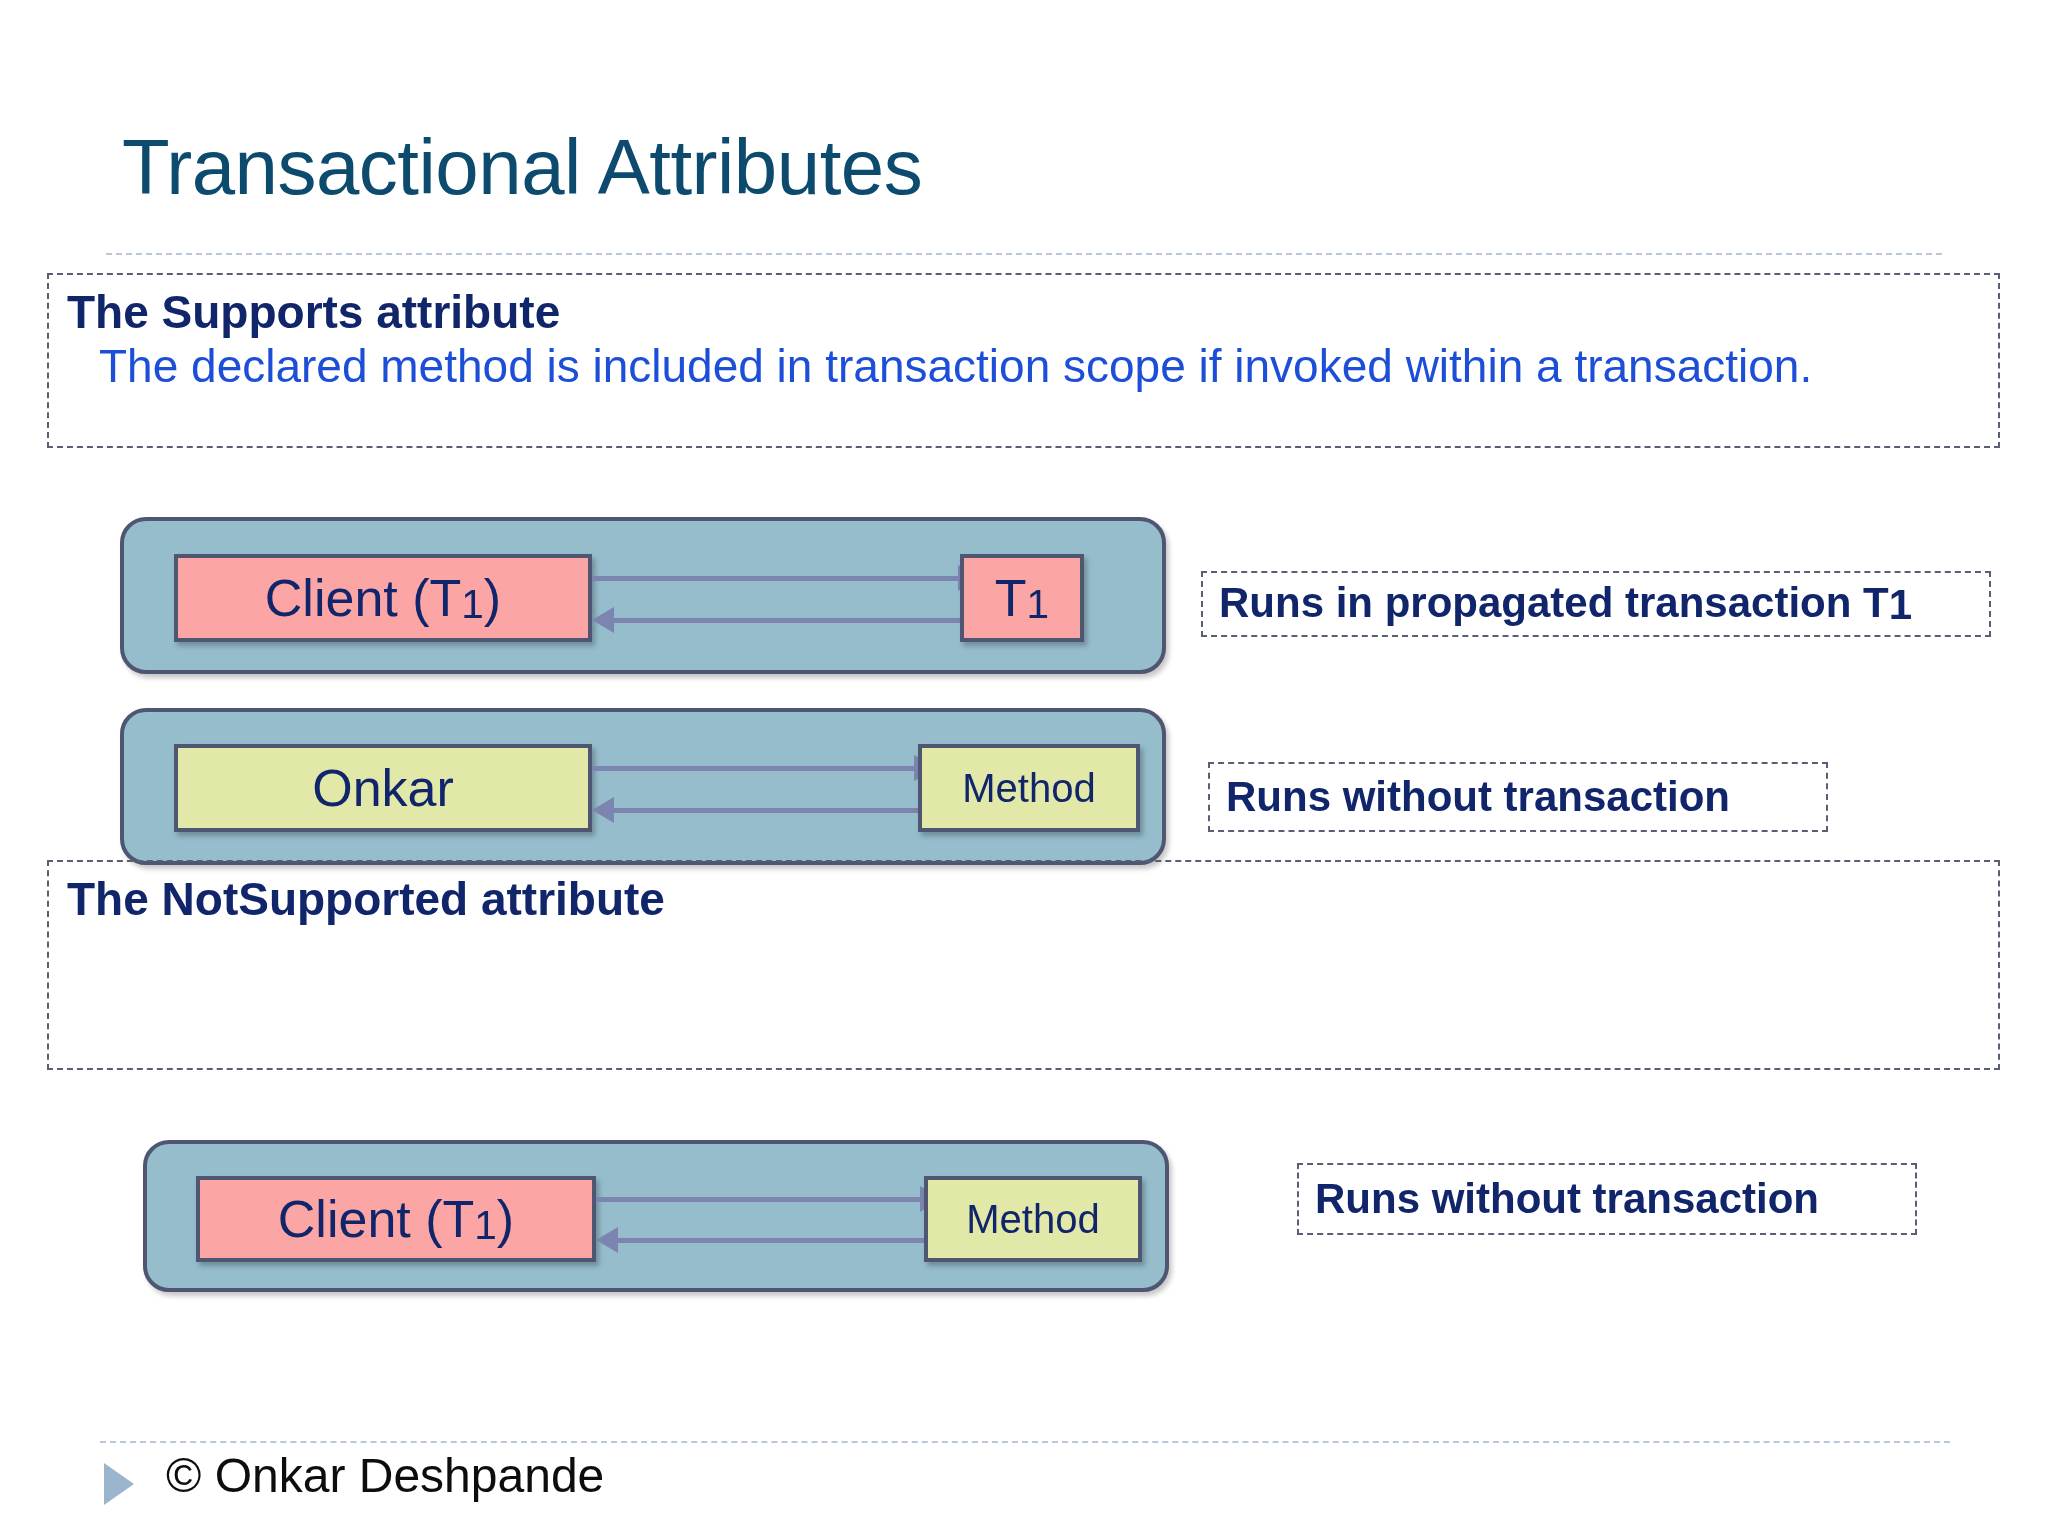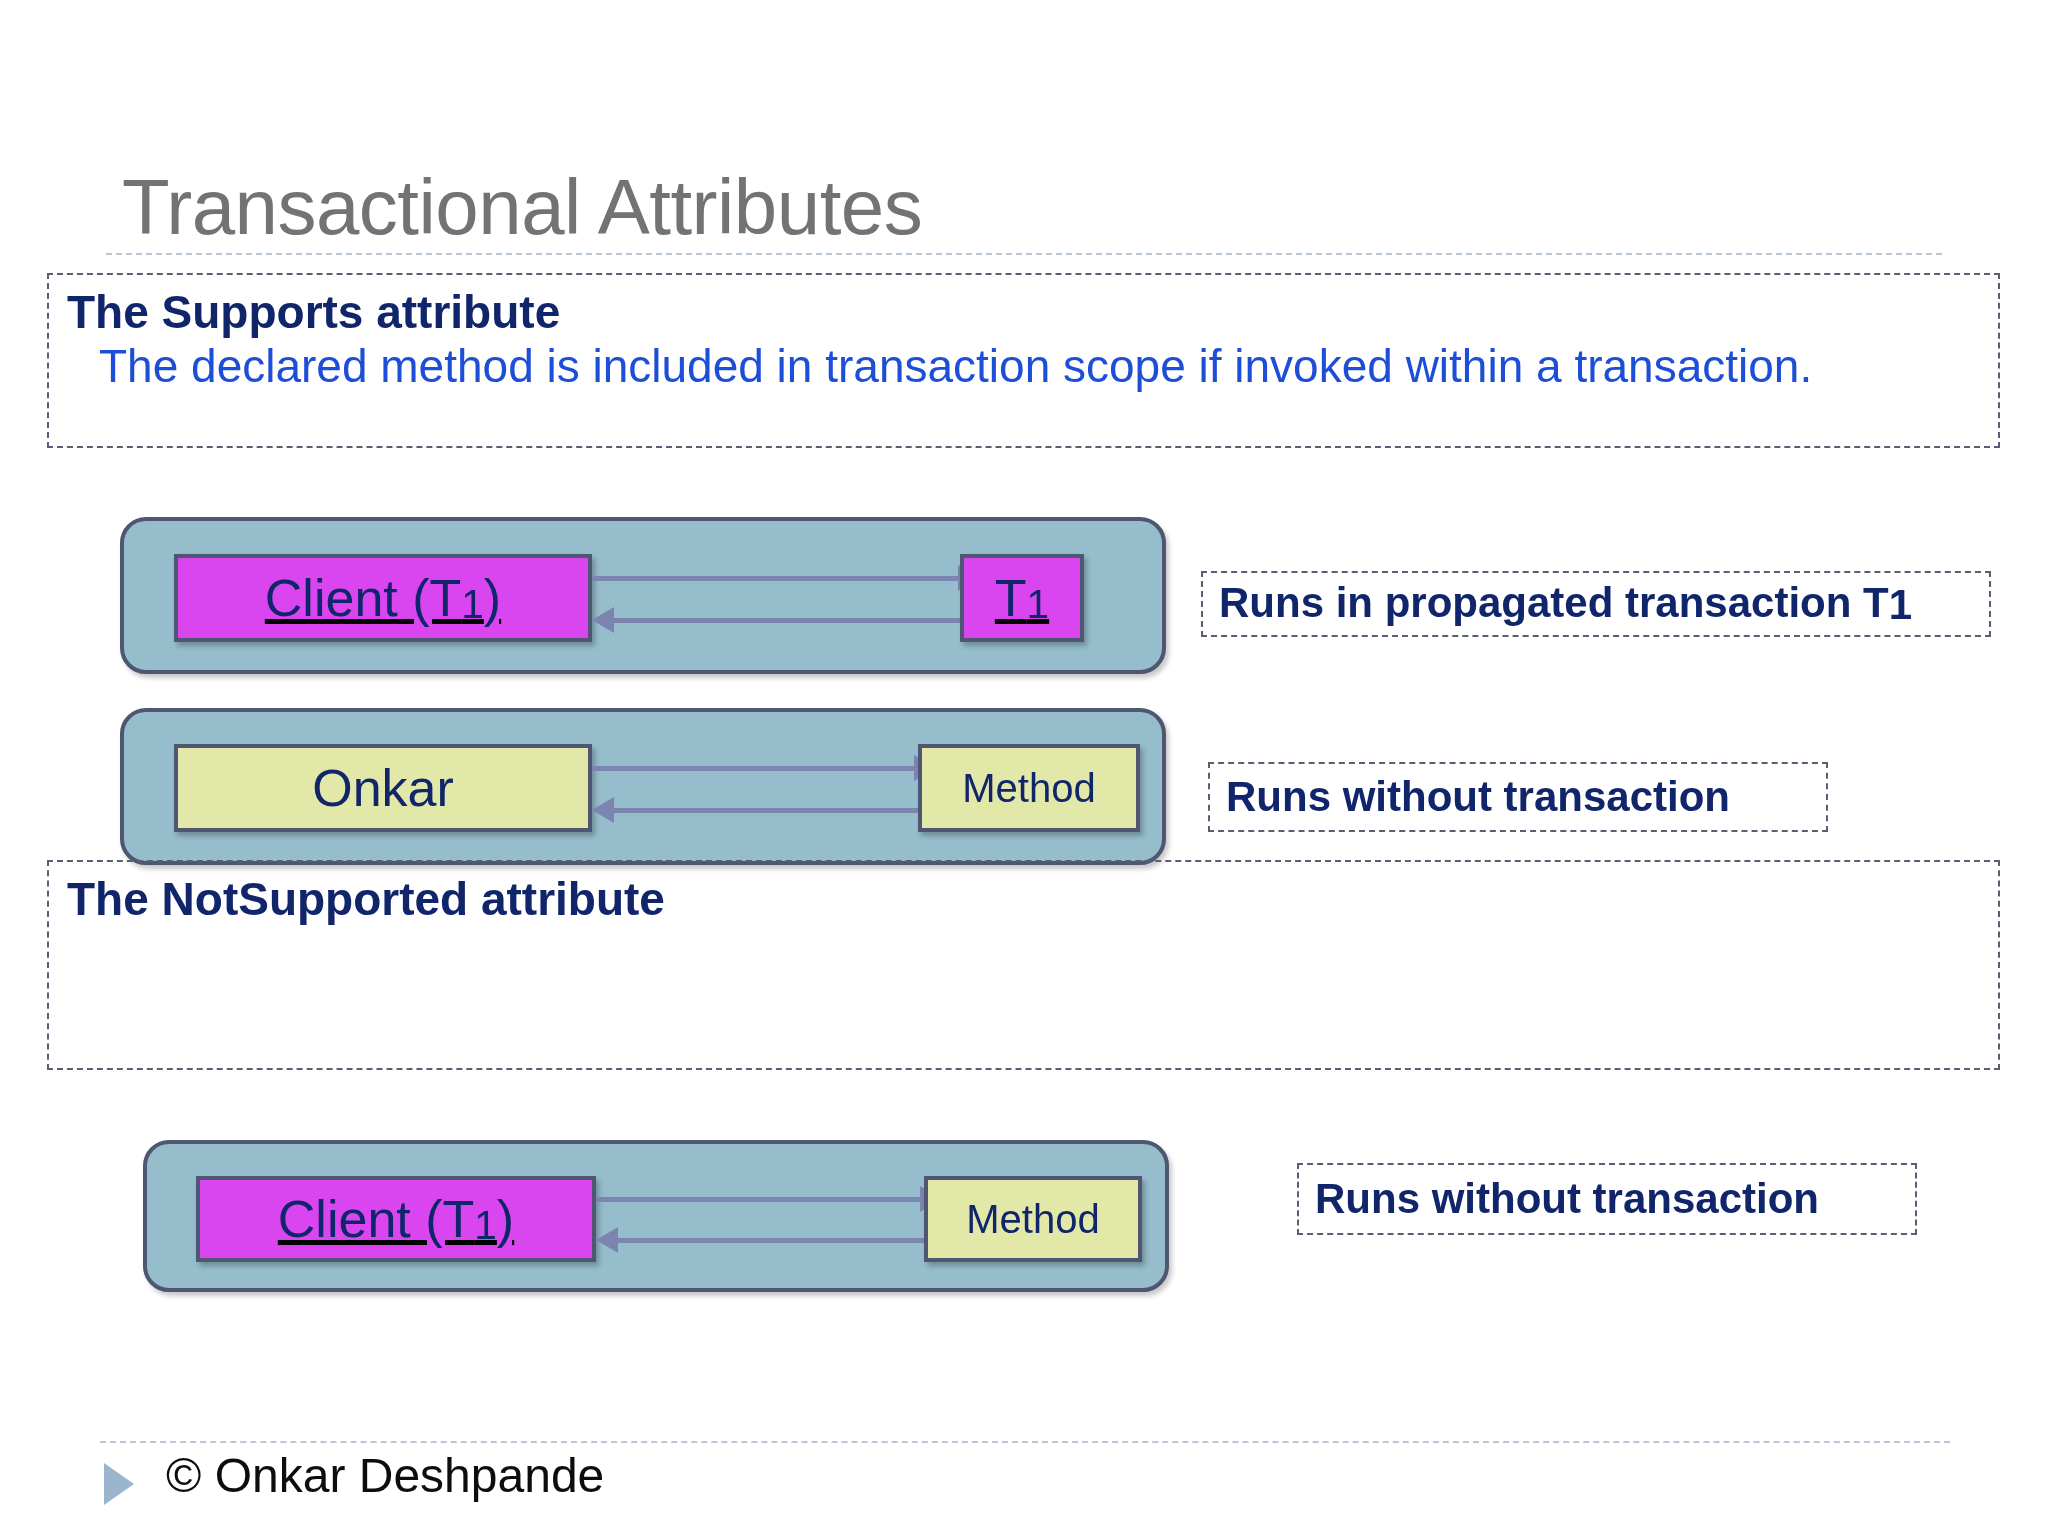--- a/index.html
+++ b/index.html
@@ -15,26 +15,25 @@
     overflow: hidden;
   }
 
   
   #slide-title {
     position: absolute;
     left: 122px;
     top: 128px;
     font-size: 78px;
     font-weight: 400;
-    color: #737373;
+    color: #0c4a6e;
     letter-spacing: -0.5px;
     line-height: 1.0;
     white-space: nowrap;
     font-stretch: condensed;
-    margin-top: 40px;
   }
   #title-rule {
     position: absolute;
     left: 106px;
     top: 253px;
     width: 1836px;
     height: 0;
     border-top: 2px dashed #b9c8d8;
   }
 
@@ -90,21 +89,21 @@
   }
   .node-box {
     position: absolute;
     border: 4px solid #4e5671;
     box-sizing: border-box;
     display: flex;
     align-items: center;
     justify-content: center;
     box-shadow: 3px 4px 5px rgba(0,0,0,0.25);
   }
-  .node-box.pink { background: #d946ef; text-decoration: underline; }
+  .node-box.pink { background: #fca5a5; }
   .node-box.yellow { background: #e2e8a8; }
   .node-label {
     color: #11256b;
     font-stretch: condensed;
     line-height: 1;
     white-space: nowrap;
   }
   .label-lg { font-size: 52px; }
   .label-md { font-size: 40px; }
 

